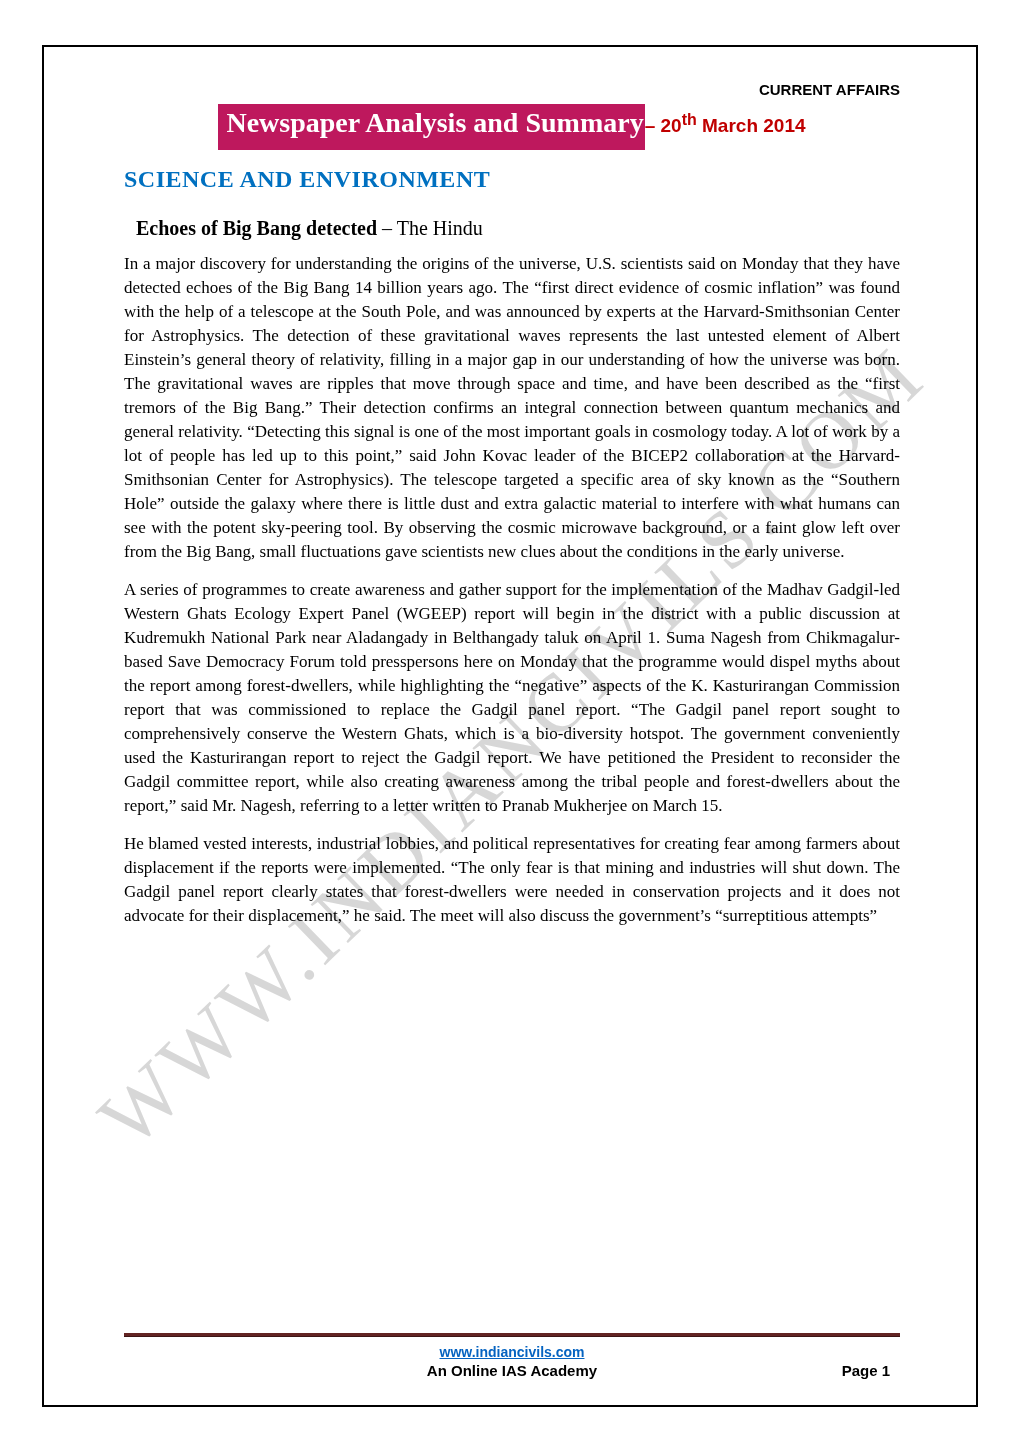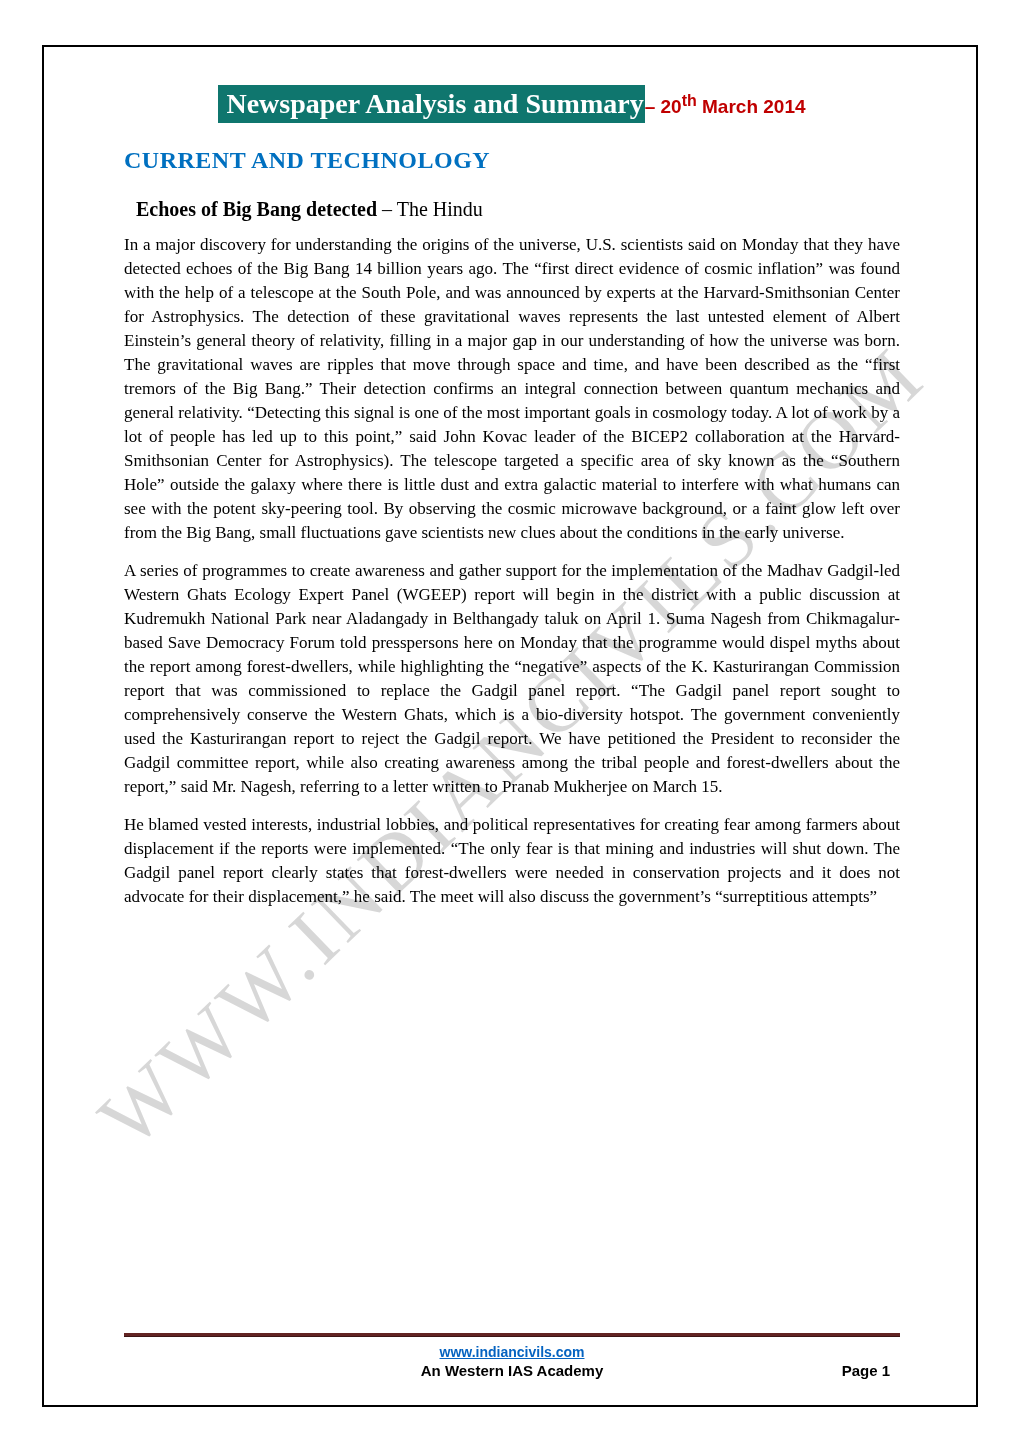--- a/index.html
+++ b/index.html
@@ -42,26 +42,26 @@
     font-weight: bold;
     font-size: 15px;
     margin-bottom: 8px;
   }
   .title-line {
     text-align: center;
     margin: 6px 0 10px 0;
     line-height: 1.2;
   }
   .title-highlight {
-    background: #0f766e;
+    background: #be185d;
     color: #ffffff;
     font-family: "Liberation Serif", serif;
     font-weight: bold;
     font-size: 28px;
-    padding: 3px 1px 4px 8px;
+    padding: 3px 1px 12px 8px;
     margin-top: 12px;
   }
   .title-date {
     color: #C00000;
     font-family: "Liberation Sans", sans-serif;
     font-weight: bold;
     font-size: 19px;
   }
   .title-date sup { font-size: 16px; }
   .section-heading {
@@ -120,33 +120,34 @@
     right: 10px; top: 0;
   }
 </style>
 </head>
 <body>
 
 <div class="page-frame">
   <div class="watermark">WWW.INDIANCIVILS.COM</div>
 
   <div class="content">
+    <div class="header-label">CURRENT AFFAIRS</div>
 
     <div class="title-line"><span class="title-highlight">Newspaper Analysis and Summary</span><span class="title-date"><span>– 20</span><sup>th</sup><span> March 2014</span></span></div>
 
     <div id="sections">
-        <h2 class="section-heading">CURRENT AND TECHNOLOGY</h2>
+        <h2 class="section-heading">SCIENCE AND ENVIRONMENT</h2>
         <h3 class="article-title"><span class="article-title-text">Echoes of Big Bang detected</span><span class="article-source"> – The Hindu</span></h3>
         <p class="body-paragraph">In a major discovery for understanding the origins of the universe, U.S. scientists said on Monday that they have detected echoes of the Big Bang 14 billion years ago. The “first direct evidence of cosmic inflation” was found with the help of a telescope at the South Pole, and was announced by experts at the Harvard-Smithsonian Center for Astrophysics. The detection of these gravitational waves represents the last untested element of Albert Einstein’s general theory of relativity, filling in a major gap in our understanding of how the universe was born. The gravitational waves are ripples that move through space and time, and have been described as the “first tremors of the Big Bang.” Their detection confirms an integral connection between quantum mechanics and general relativity. “Detecting this signal is one of the most important goals in cosmology today. A lot of work by a lot of people has led up to this point,” said John Kovac leader of the BICEP2 collaboration at the Harvard-Smithsonian Center for Astrophysics). The telescope targeted a specific area of sky known as the “Southern Hole” outside the galaxy where there is little dust and extra galactic material to interfere with what humans can see with the potent sky-peering tool. By observing the cosmic microwave background, or a faint glow left over from the Big Bang, small fluctuations gave scientists new clues about the conditions in the early universe.</p>
         <p class="body-paragraph">A series of programmes to create awareness and gather support for the implementation of the Madhav Gadgil-led Western Ghats Ecology Expert Panel (WGEEP) report will begin in the district with a public discussion at Kudremukh National Park near Aladangady in Belthangady taluk on April 1. Suma Nagesh from Chikmagalur-based Save Democracy Forum told presspersons here on Monday that the programme would dispel myths about the report among forest-dwellers, while highlighting the “negative” aspects of the K. Kasturirangan Commission report that was commissioned to replace the Gadgil panel report. “The Gadgil panel report sought to comprehensively conserve the Western Ghats, which is a bio-diversity hotspot. The government conveniently used the Kasturirangan report to reject the Gadgil report. We have petitioned the President to reconsider the Gadgil committee report, while also creating awareness among the tribal people and forest-dwellers about the report,” said Mr. Nagesh, referring to a letter written to Pranab Mukherjee on March 15.</p>
         <p class="body-paragraph">He blamed vested interests, industrial lobbies, and political representatives for creating fear among farmers about displacement if the reports were implemented. “The only fear is that mining and industries will shut down. The Gadgil panel report clearly states that forest-dwellers were needed in conservation projects and it does not advocate for their displacement,” he said. The meet will also discuss the government’s “surreptitious attempts”</p>
       </div>
   </div>
 
   <div class="footer">
     <div class="footer-rule"></div>
     <div class="footer-site"><a>www.indiancivils.com</a></div>
     <div class="footer-row">
-      <span class="footer-tagline">An Western IAS Academy</span>
+      <span class="footer-tagline">An Online IAS Academy</span>
       <span class="footer-page">Page 1</span>
     </div>
   </div>
 </div>
 
 </body></html>

